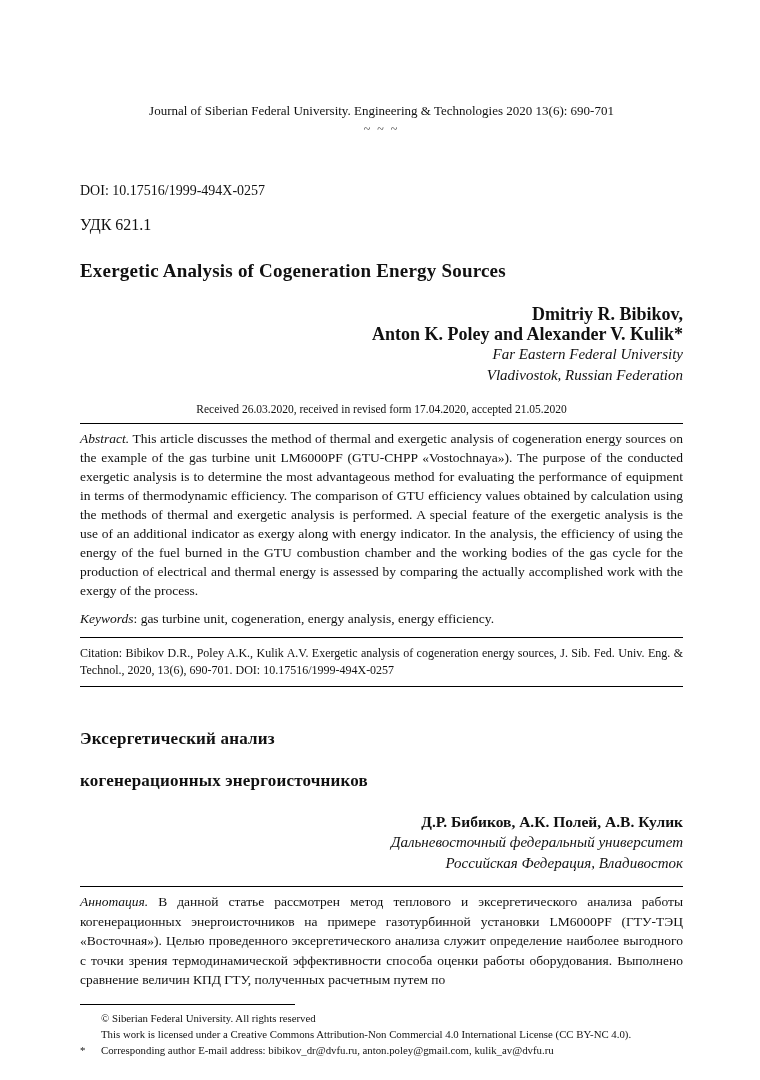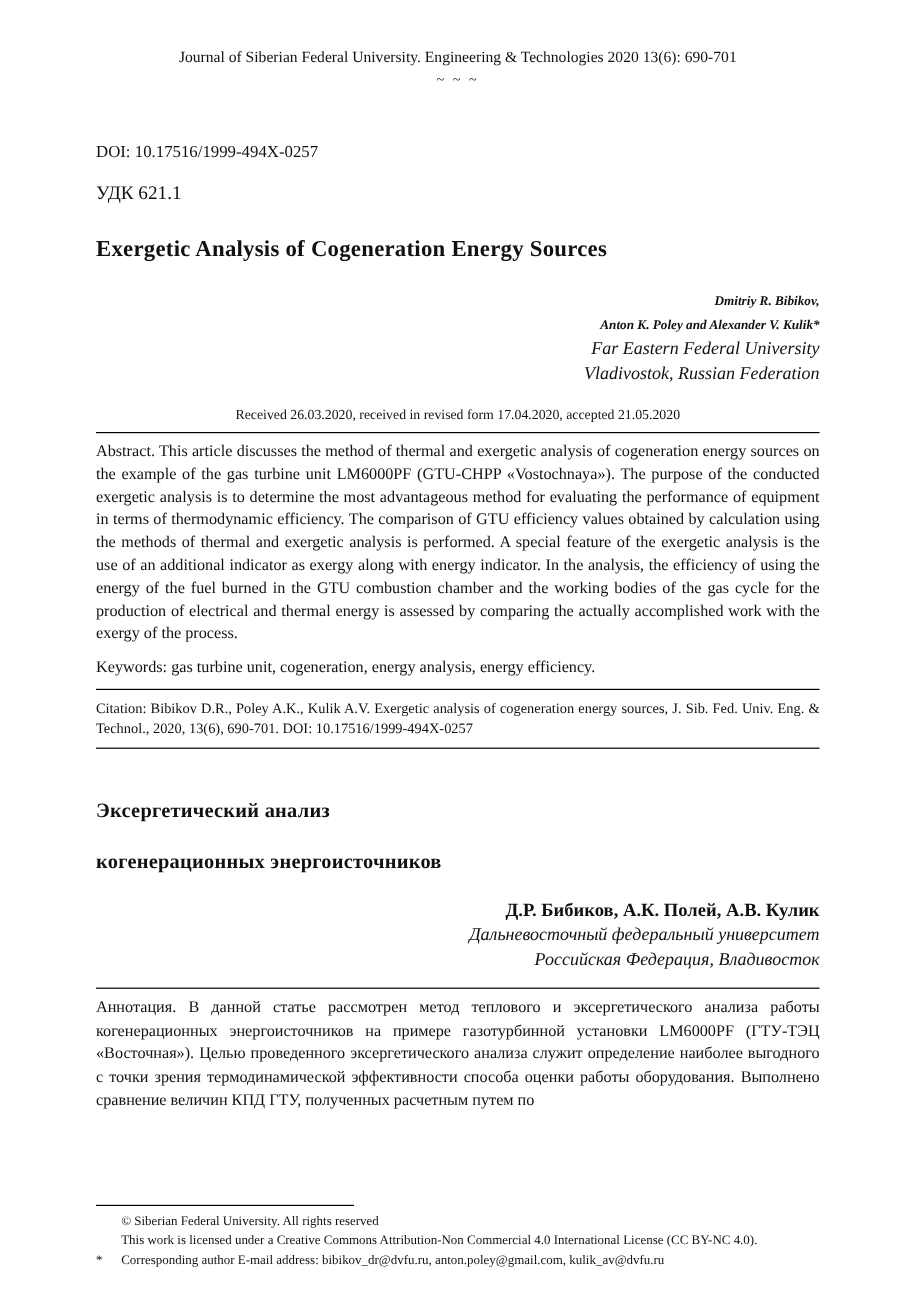--- a/index.html
+++ b/index.html
@@ -13,21 +13,21 @@
   }
   .page {
     width: 760px;
     height: 1080px;
     padding: 0 77px 0 80px;
     position: relative;
     overflow: hidden;
   }
   .journal-header {
     text-align: center;
-    padding-top: 40px;
+    padding-top: 103px;
     font-size: 13px;
     line-height: 16px;
   }
   .journal-header .tilde {
     font-size: 12px;
     letter-spacing: 2px;
     margin-top: 2px;
     color: #333;
   }
   .doi {
@@ -44,22 +44,21 @@
     font-weight: bold;
     letter-spacing: 0.2px;
   }
   .authors-en {
     margin-top: 22px;
     text-align: right;
     line-height: 20px;
   }
   .authors-en .bold-line {
     font-weight: bold;
-    font-size: 11px;
-    font-style: italic;
+    font-size: 18px;
   }
   .authors-en .italic-line {
     font-style: italic;
     font-size: 15px;
     line-height: 20.5px;
   }
   .received {
     margin-top: 18px;
     text-align: center;
     font-size: 11.5px;
@@ -68,21 +67,21 @@
     border-top: 1px solid #000;
     height: 0;
   }
   .rule-abstract { margin-top: 8px; }
   .abstract {
     margin-top: 5px;
     font-size: 13.5px;
     line-height: 19px;
     text-align: justify;
   }
-  .lead-italic { }
+  .lead-italic { font-style: italic; }
   .keywords {
     margin-top: 9px;
     font-size: 13.5px;
     line-height: 19px;
     text-align: justify;
   }
   .rule-keywords { margin-top: 9px; }
   .citation {
     margin-top: 7px;
     font-size: 12px;

